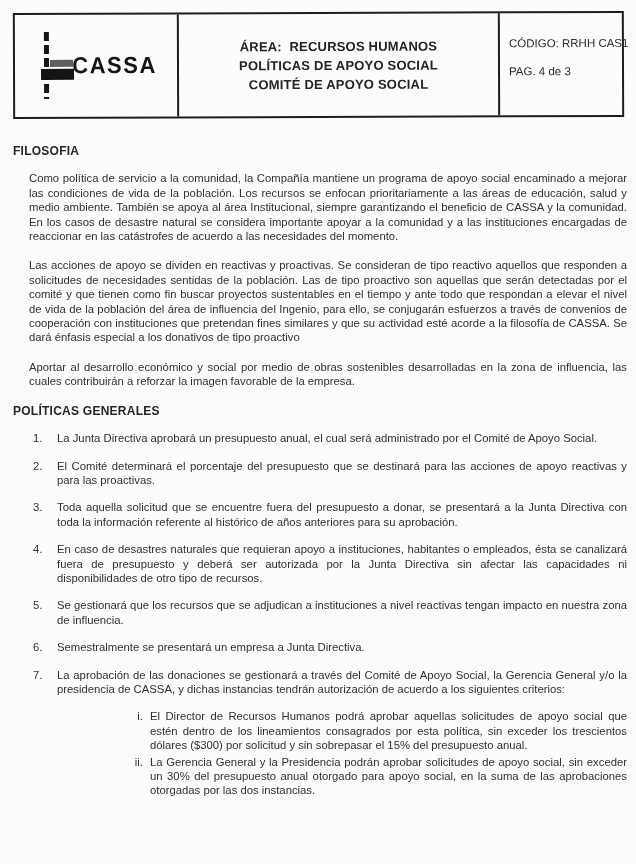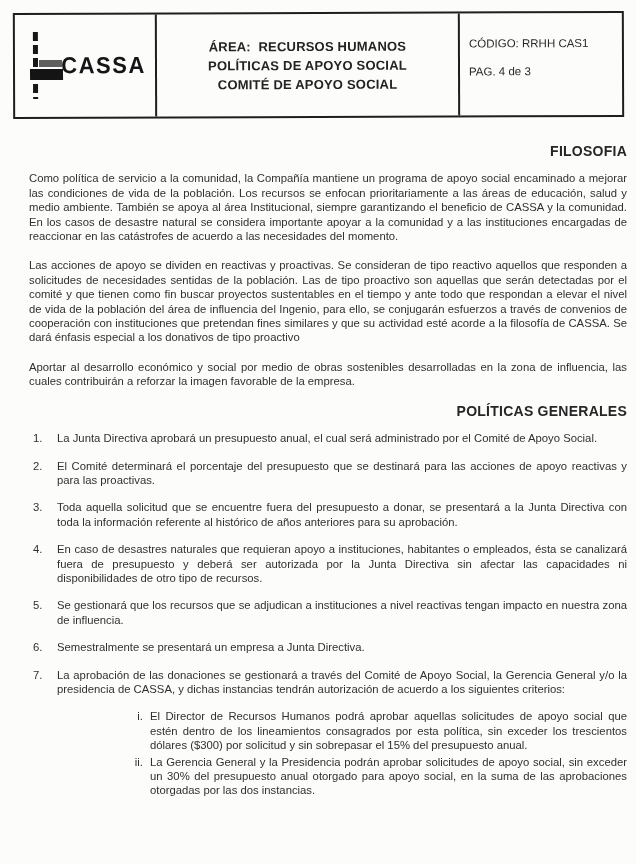--- a/index.html
+++ b/index.html
@@ -27,40 +27,40 @@
   .hdr {
     display: flex;
     border: 2px solid #1e1e1e;
     height: 102px;
     margin-right: 3px;
     background: #fcfcfb;
     transform: rotate(-0.2deg);
   }
   .hdr-cell { box-sizing: border-box; }
   .logo-cell {
-    width: 142px;
+    width: 164px;
     border-right: 2px solid #1e1e1e;
     display: flex;
     align-items: center;
     justify-content: center;
   }
   .title-cell {
     flex: 1;
     display: flex;
     flex-direction: column;
     justify-content: center;
     text-align: center;
     font-weight: bold;
     font-size: 13px;
     line-height: 19px;
     letter-spacing: 0.2px;
     color: #232323;
   }
   .code-cell {
-    width: 164px;
+    width: 124px;
     border-left: 2px solid #1e1e1e;
     padding: 24px 8px 0 9px;
     font-size: 11.5px;
     color: #2b2b2b;
   }
   .code-line { margin-bottom: 16px; white-space: nowrap; }
 
   
   .logo { display: flex; align-items: center; }
   .logo-mark { position: relative; width: 36px; height: 74px; flex: none; }
@@ -87,26 +87,26 @@
 
   
   .doc-body {
     margin-top: 26px;
     font-size: 11.3px;
     line-height: 14.4px;
     text-align: justify;
     color: #303030;
   }
   .sec-heading {
-    font-size: 14px;
+    font-size: 12px;
     font-weight: bold;
     letter-spacing: 0.25px;
     margin: 0 0 13px 0;
     color: #262626;
-    text-align: right;
+    text-align: left;
   }
   .par { margin: 0 0 15px 16px; }
 
   .olist { margin-left: 20px; }
   .oitem { display: flex; margin-bottom: 13px; }
   .onum { flex: 0 0 24px; }
   .otext { flex: 1; text-align: justify; }
 
   .sublist { margin-left: 68px; margin-top: 13px; }
   .subitem { display: flex; margin-bottom: 2px; }

